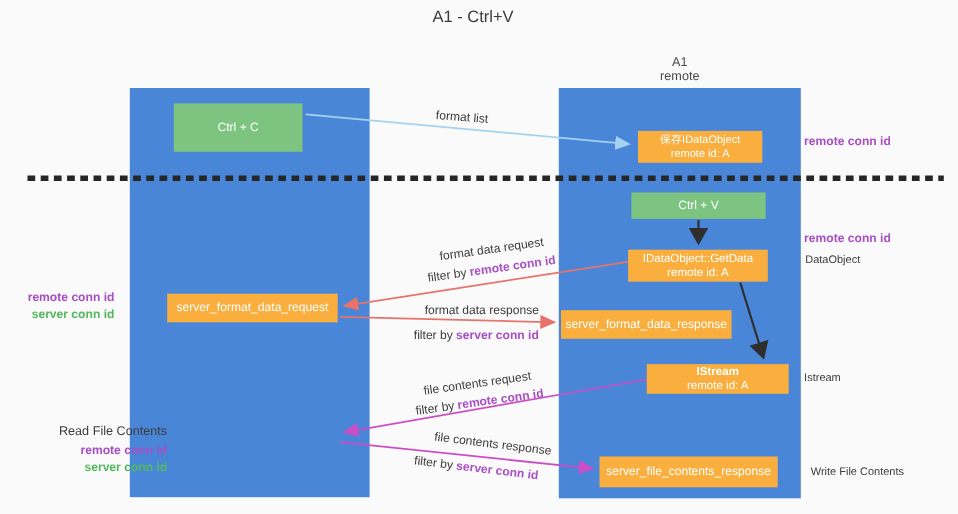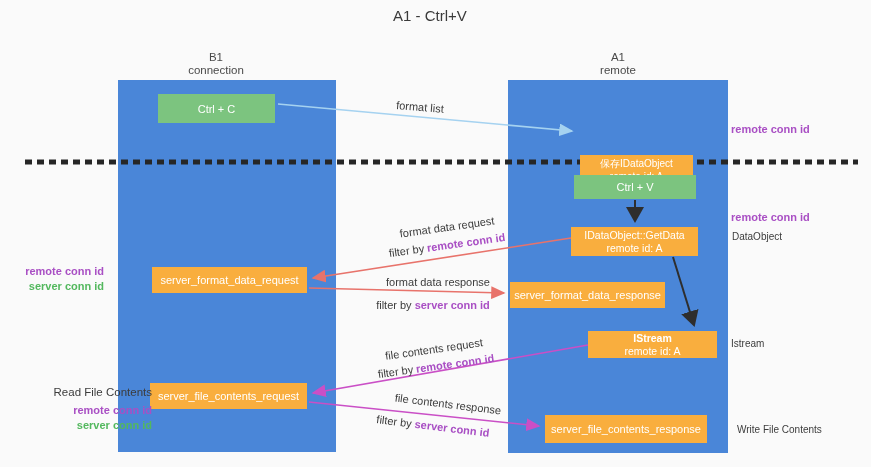--- a/index.html
+++ b/index.html
@@ -9,21 +9,21 @@
     font-family:"Liberation Sans","DejaVu Sans",sans-serif;
     color:#3c3c3c;
   }
   .abs{position:absolute;}
   .title{left:300px;top:6px;width:260px;text-align:center;font-size:15px;line-height:20px;color:#3a3a3a;}
   .lane-header{width:120px;text-align:center;font-size:11.5px;line-height:13px;color:#4a4a4a;}
   .lane{background:#4a86d8;}
   .node{display:flex;align-items:center;justify-content:center;text-align:center;color:#fff;}
   .node.green{background:#7cc47f;font-size:11px;}
   .node.orange{background:#f9ae3e;font-size:10.5px;line-height:13px;}
-  .node.small{font-size:10px;margin-top:36px;}
+  .node.small{font-size:10px;}
   .side-label{font-size:10px;white-space:nowrap;}
   .purple{color:#a94fc4;font-weight:bold;}
   .greenlbl{color:#53b85e;font-weight:bold;}
   .bold{font-weight:bold;}
   .left-stack{width:104px;text-align:right;font-size:11px;line-height:15px;white-space:nowrap;}
   .arrow-label{font-size:11px;white-space:nowrap;transform-origin:center;transform:translate(-50%,-50%);text-align:center;}
   .arrow-label .fprefix{margin-right:3px;}
   .rneg{transform:translate(-50%,-50%) rotate(-8deg);}
   .rpos{transform:translate(-50%,-50%) rotate(7deg);}
   .rfl{transform:translate(-50%,-50%) rotate(4.5deg);}
@@ -31,24 +31,20 @@
 </style>
 </head>
 <body>
 
 <div id="canvas">
 
   <div class="abs title">
     <div>A1 - Ctrl+V</div>
   </div>
 
-  <div class="abs lane-header" style="left:156px;top:51px;">
-    <div>B1</div>
-    <div>connection</div>
-  </div>
   <div class="abs lane-header" style="left:558px;top:51px;">
     <div>A1</div>
     <div>remote</div>
   </div>
 
   <div class="abs lane" style="left:118px;top:80px;width:218px;height:372px;"></div>
   <div class="abs lane" style="left:508px;top:80px;width:220px;height:373px;"></div>
 
   <svg width="871" height="467">
     <defs>
@@ -68,21 +64,21 @@
     <line x1="25" y1="162" x2="858" y2="162" stroke="#262626" stroke-width="5" stroke-dasharray="7 5"></line>
     <line x1="278" y1="104" x2="572" y2="131" stroke="#a5d2f0" stroke-width="1.6" marker-end="url(#ah-blue)"></line>
     <line x1="635" y1="200" x2="635" y2="221" stroke="#2e2e2e" stroke-width="2" marker-end="url(#ah-black)"></line>
     <line x1="673" y1="257" x2="694" y2="325" stroke="#2e2e2e" stroke-width="2" marker-end="url(#ah-black)"></line>
     <line x1="571" y1="238" x2="313" y2="278" stroke="#e8736b" stroke-width="1.6" marker-end="url(#ah-salmon)"></line>
     <line x1="309" y1="288" x2="504" y2="293" stroke="#e8736b" stroke-width="1.6" marker-end="url(#ah-salmon)"></line>
     <line x1="588" y1="345" x2="313" y2="393" stroke="#ca4fc6" stroke-width="1.6" marker-end="url(#ah-magenta)"></line>
     <line x1="309" y1="402" x2="539" y2="426" stroke="#ca4fc6" stroke-width="1.6" marker-end="url(#ah-magenta)"></line>
   </svg>
 
-  <div class="abs node green" style="left:158px;top:94px;width:117px;height:29px;">
+  <div class="abs node green" style="left:158px;top:94px;width:117px;height:44px;">
     <span>Ctrl + C</span>
   </div>
 
   <div class="abs node orange small" style="left:580px;top:119px;width:113px;height:29px;">
     <span><span>保存IDataObject</span><br>
     <span>remote id: A</span></span>
   </div>
 
   <div class="abs node green" style="left:574px;top:175px;width:122px;height:24px;">
     <span>Ctrl + V</span>
@@ -99,23 +95,20 @@
 
   <div class="abs node orange" style="left:510px;top:282px;width:155px;height:26px;font-size:11px;">
     <span>server_format_data_response</span>
   </div>
 
   <div class="abs node orange" style="left:588px;top:331px;width:129px;height:27px;">
     <span><span class="bold">IStream</span><br>
     <span>remote id: A</span></span>
   </div>
 
-  <div class="abs node orange" style="left:150px;top:383px;width:157px;height:26px;font-size:11px;">
-    <span>server_file_contents_request</span>
-  </div>
 
   <div class="abs node orange" style="left:545px;top:415px;width:162px;height:28px;font-size:11px;">
     <span>server_file_contents_response</span>
   </div>
 
   <div class="abs side-label purple" style="left:731px;top:123px;font-size:11px;">remote conn id</div>
   <div class="abs side-label purple" style="left:731px;top:211px;font-size:11px;">remote conn id</div>
   <div class="abs side-label" style="left:732px;top:231px;">DataObject</div>
   <div class="abs side-label" style="left:731px;top:338px;">Istream</div>
   <div class="abs side-label" style="left:737px;top:424px;">Write File Contents</div>

